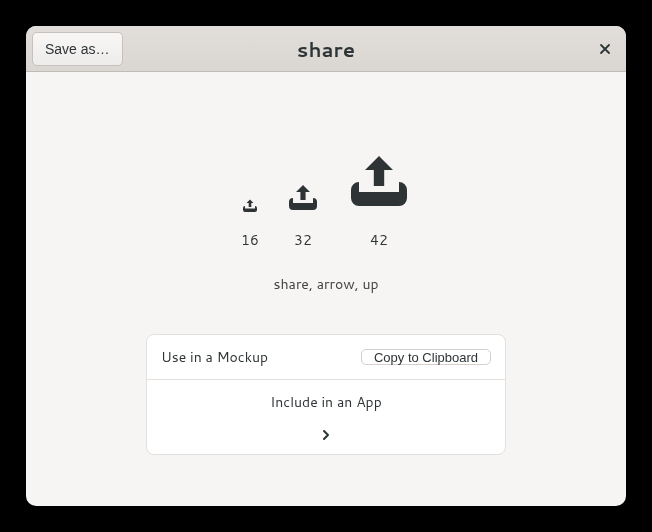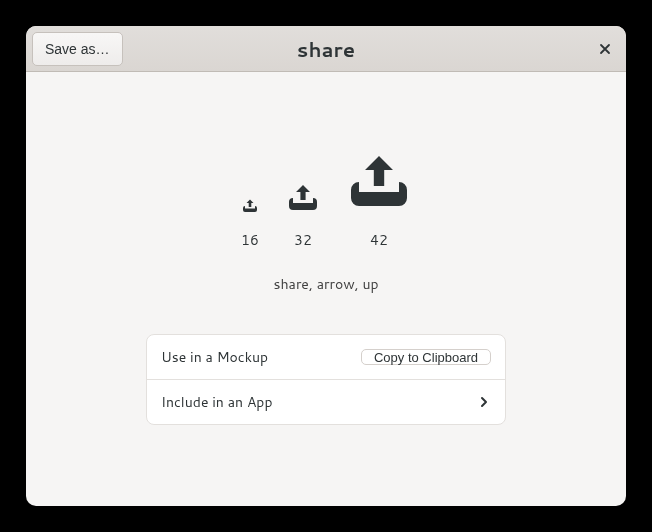--- a/index.html
+++ b/index.html
@@ -112,21 +112,21 @@
       align-items: center;
       justify-content: space-between;
       padding: 12px 14px;
       font-size: 14px;
       color: #2e3436;
       gap: 16px;
     }
     .action-row + .action-row {
       border-top: 1px solid #e3e0dd;
     }
-    .action-row.clickable { cursor: pointer; }
+    .action-row.clickable { cursor: pointer; flex-direction: column; }
     .copy-btn {
       height: 16px;
       padding: 0 12px;
       background: #fff;
       border: 1px solid #d5d0cc;
       border-radius: 5px;
       font-size: 13px;
       color: #2e3436;
       cursor: pointer;
     }

